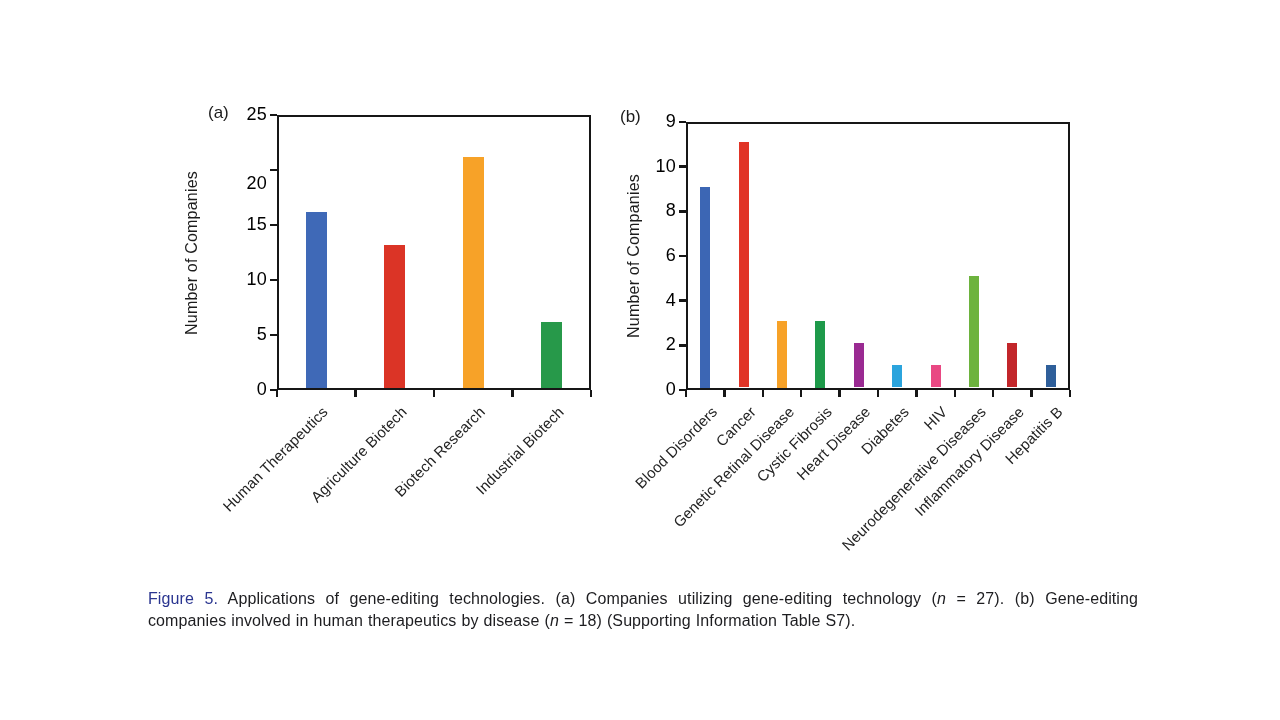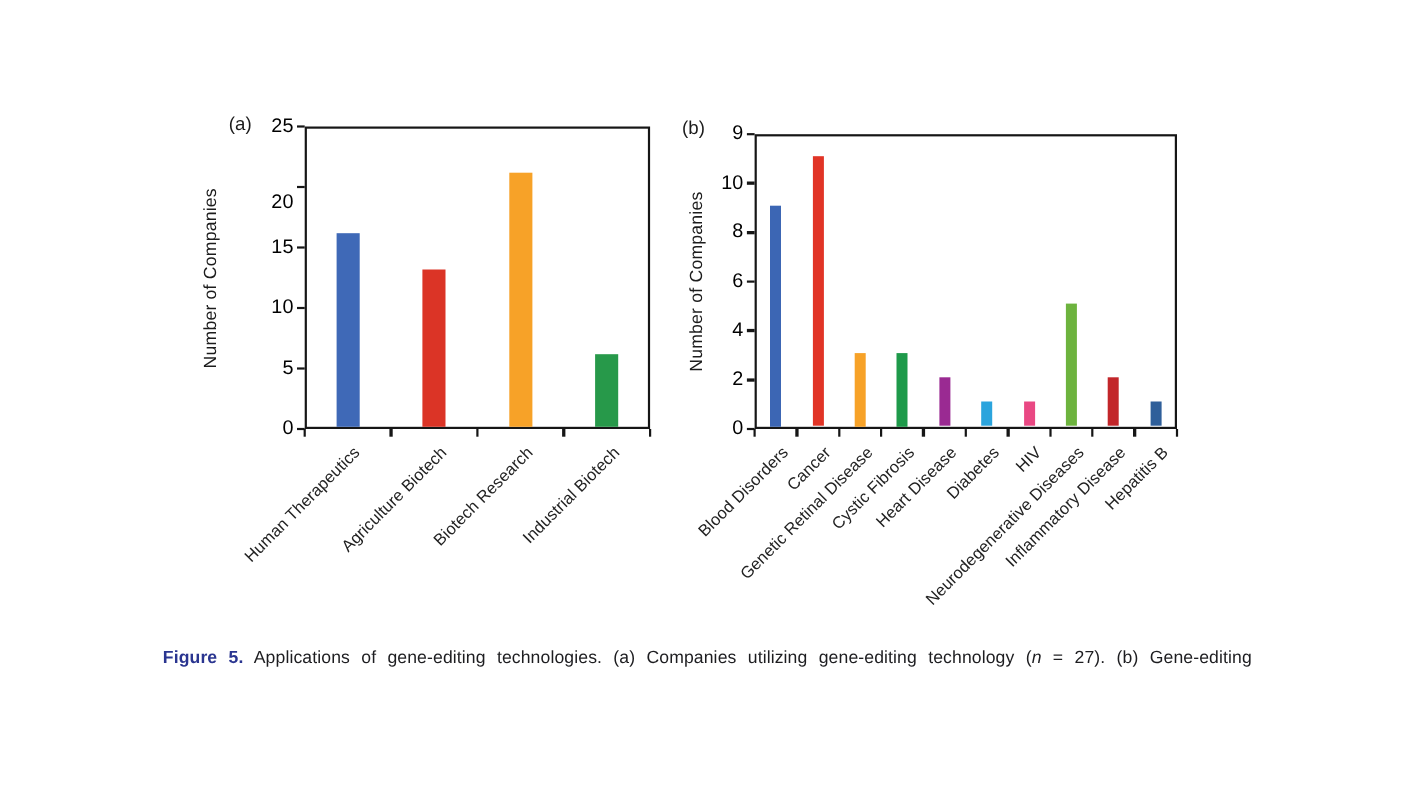--- a/index.html
+++ b/index.html
@@ -13,21 +13,21 @@
         transform:translateY(-54%);letter-spacing:.2px;}
   .y-title{position:absolute;font-size:16px;color:#1c1c1c;white-space:nowrap;
         transform:translate(-50%,-50%) rotate(-90deg);letter-spacing:.2px;}
   .panel-label{position:absolute;font-size:17px;color:#1c1c1c;}
   .xcat{position:absolute;font-size:15px;color:#232323;white-space:nowrap;
         transform-origin:100% 0;transform:rotate(-45deg);letter-spacing:.1px;}
   .caption{position:absolute;left:148px;top:588px;width:990px;margin:0;
         font-size:16px;line-height:22px;color:#1d1d20;letter-spacing:.1px;word-spacing:.5px;}
   .cap-line{display:block;}
   .cap-justify{text-align:justify;text-align-last:justify;}
-  .figlabel{font-weight:bold;}
+  .figlabel{font-weight:normal;}
   .cap-n{font-style:italic;}
 </style>
 </head>
 <body>
 
 <div class="page">
 
   <section class="chart">
       <div class="panel-label" style="left: 208px; top: 103px;">(a)</div>
       <div class="y-title" style="left: 192px; top: 253px;">Number of Companies</div>
@@ -104,15 +104,16 @@
       <div class="bar" style="left: 969px; top: 275.833px; width: 10px; height: 111.667px; background: rgb(109, 179, 62);"></div>
       <div class="xcat" style="right: 303px; top: 403px;">Neurodegenerative Diseases</div>
       <div class="bar" style="left: 1007.4px; top: 342.833px; width: 10px; height: 44.6667px; background: rgb(194, 38, 42);"></div>
       <div class="xcat" style="right: 264.6px; top: 403px;">Inflammatory Disease</div>
       <div class="bar" style="left: 1045.8px; top: 365.167px; width: 10px; height: 22.3333px; background: rgb(47, 95, 154);"></div>
       <div class="xcat" style="right: 226.2px; top: 403px;">Hepatitis B</div>
     </section>
 
   <p class="caption">
     <span class="cap-line cap-justify"><b class="figlabel" style="color: rgb(42, 53, 144);">Figure 5.</b><span> Applications of gene-editing technologies. (a) Companies utilizing gene-editing technology (</span><i class="cap-n">n</i><span> = 27). (b) Gene-editing</span></span>
+    <span class="cap-line"><span>companies involved in human therapeutics by disease (</span><i class="cap-n">n</i><span> = 18) (Supporting Information Table S7).</span></span>
   </p>
 
 </div>
 
 </body></html>

